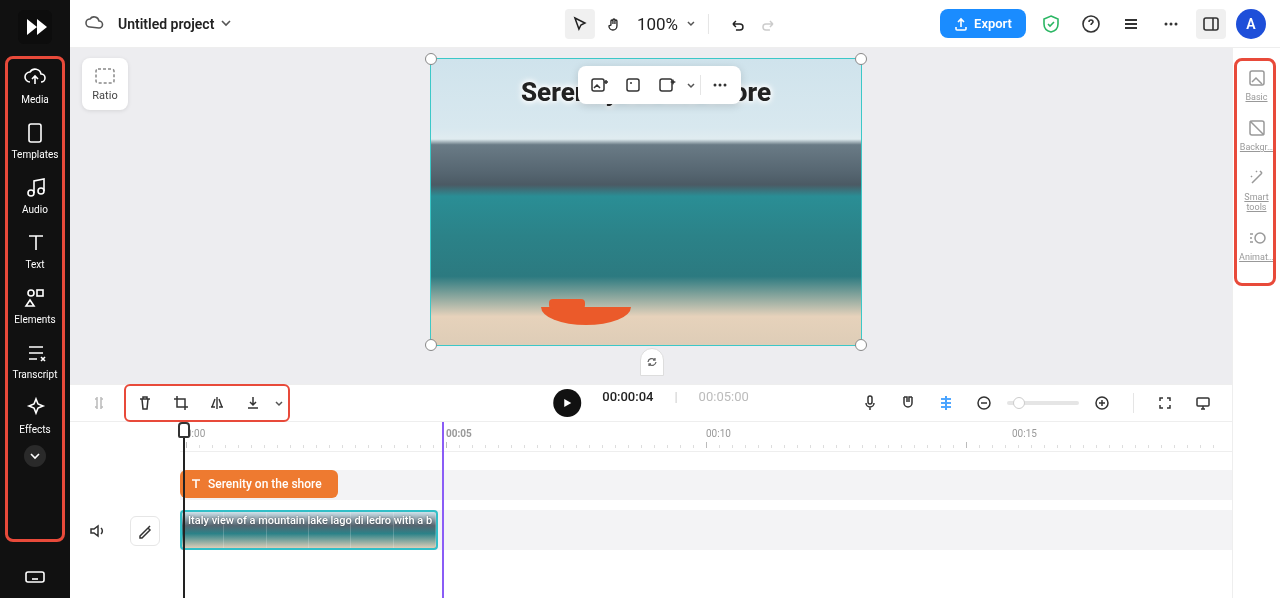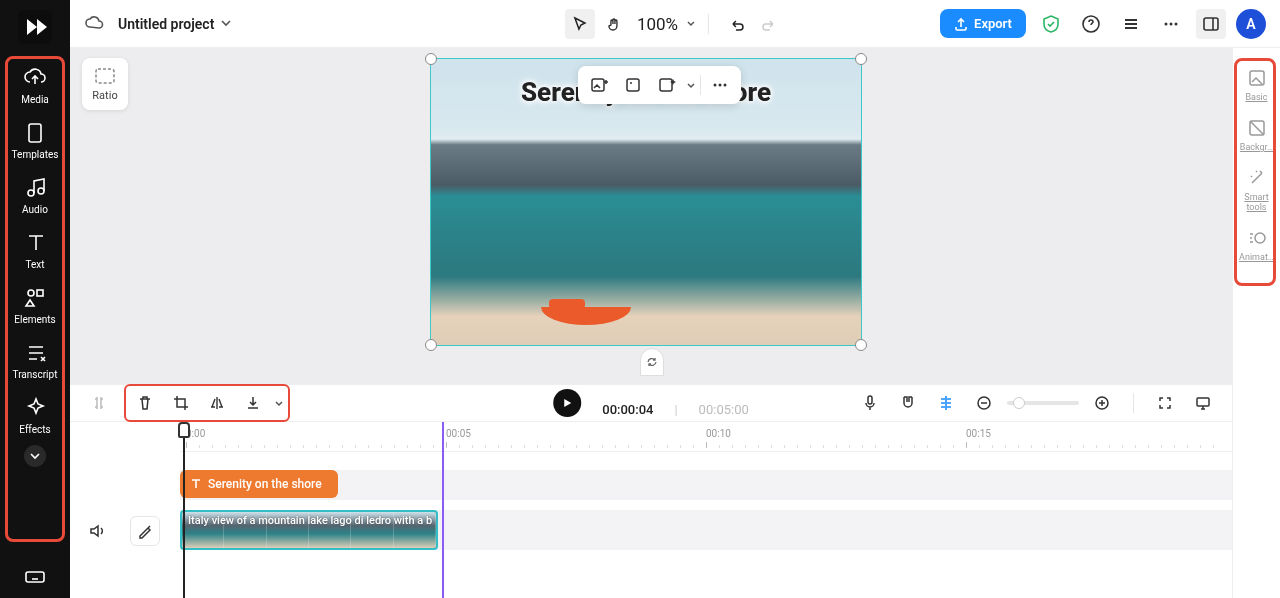--- a/index.html
+++ b/index.html
@@ -145,21 +145,21 @@
     background:#fff; border-top:1px solid #eee; border-bottom:1px solid #eee;
     display:flex; align-items:center; padding: 0 14px;
   }
   .tt-left { display:flex; align-items:center; gap:4px; }
   .tt-btn { width:30px; height:30px; display:flex; align-items:center; justify-content:center; cursor:pointer; color:#888; }
   .tt-group {
     margin-left:6px; border:2px solid #E84A3A; border-radius:6px;
     padding:2px 4px; display:flex; align-items:center; gap:6px;
   }
   .tt-group .tt-btn { color:#333; }
-  .tt-center { position:absolute; left:50%; transform:translateX(-50%); display:flex; align-items:flex-end; gap:21px; }
+  .tt-center { position:absolute; left:50%; transform:translateX(-50%); display:flex; align-items:flex-start; gap:21px; }
   .play-btn { width:28px; height:28px; border-radius:50%; background:#111; display:flex; align-items:center; justify-content:center; cursor:pointer; }
   .play-btn svg { fill:#fff; }
   .time-current { color:#222; font-size:13px; font-weight:500; }
   .time-sep { color:#ccc; font-size:13px; }
   .time-total { color:#bbb; font-size:13px; }
   .tt-right { margin-left:auto; display:flex; align-items:center; gap:8px; }
   .tt-right .tt-btn { color:#333; }
   .tt-right .active { color:#1A8CFF; }
   .zoom-slider { width:72px; height:4px; background:#e5e5e5; border-radius:2px; position:relative; }
   .zoom-slider .knob { position:absolute; left:6px; top:-4px; width:12px; height:12px; border-radius:50%; background:#fff; border:1px solid #ccc; }
@@ -569,21 +569,21 @@
       <div class="ruler-min" style="left: 149px;"></div>
       <div class="ruler-min" style="left: 162px;"></div>
       <div class="ruler-min" style="left: 175px;"></div>
       <div class="ruler-min" style="left: 188px;"></div>
       <div class="ruler-min" style="left: 201px;"></div>
       <div class="ruler-min" style="left: 214px;"></div>
       <div class="ruler-min" style="left: 227px;"></div>
       <div class="ruler-min" style="left: 240px;"></div>
       <div class="ruler-min" style="left: 253px;"></div>
       <div class="ruler-maj" style="left: 266px;"></div>
-      <div class="ruler-lbl" style="left: 270px;">00:05</div>
+      <div class="ruler-lbl" style="left: 270px; font-weight: bold;">00:05</div>
       <div class="ruler-min" style="left: 279px;"></div>
       <div class="ruler-min" style="left: 292px;"></div>
       <div class="ruler-min" style="left: 305px;"></div>
       <div class="ruler-min" style="left: 318px;"></div>
       <div class="ruler-min" style="left: 331px;"></div>
       <div class="ruler-min" style="left: 344px;"></div>
       <div class="ruler-min" style="left: 357px;"></div>
       <div class="ruler-min" style="left: 370px;"></div>
       <div class="ruler-min" style="left: 383px;"></div>
       <div class="ruler-min" style="left: 396px;"></div>
@@ -611,21 +611,21 @@
       <div class="ruler-min" style="left: 669px;"></div>
       <div class="ruler-min" style="left: 682px;"></div>
       <div class="ruler-min" style="left: 695px;"></div>
       <div class="ruler-min" style="left: 708px;"></div>
       <div class="ruler-min" style="left: 721px;"></div>
       <div class="ruler-min" style="left: 734px;"></div>
       <div class="ruler-min" style="left: 747px;"></div>
       <div class="ruler-min" style="left: 760px;"></div>
       <div class="ruler-min" style="left: 773px;"></div>
       <div class="ruler-maj" style="left: 786px;"></div>
-      <div class="ruler-lbl" style="left: 790px; text-align: center;">00:15</div>
+      <div class="ruler-lbl" style="left: 836px; text-align: center;">00:15</div>
       <div class="ruler-min" style="left: 799px;"></div>
       <div class="ruler-min" style="left: 812px;"></div>
       <div class="ruler-min" style="left: 825px;"></div>
       <div class="ruler-min" style="left: 838px;"></div>
       <div class="ruler-min" style="left: 851px;"></div>
       <div class="ruler-min" style="left: 864px;"></div>
       <div class="ruler-min" style="left: 877px;"></div>
       <div class="ruler-min" style="left: 890px;"></div>
       <div class="ruler-min" style="left: 903px;"></div>
       <div class="ruler-min" style="left: 916px;"></div>

